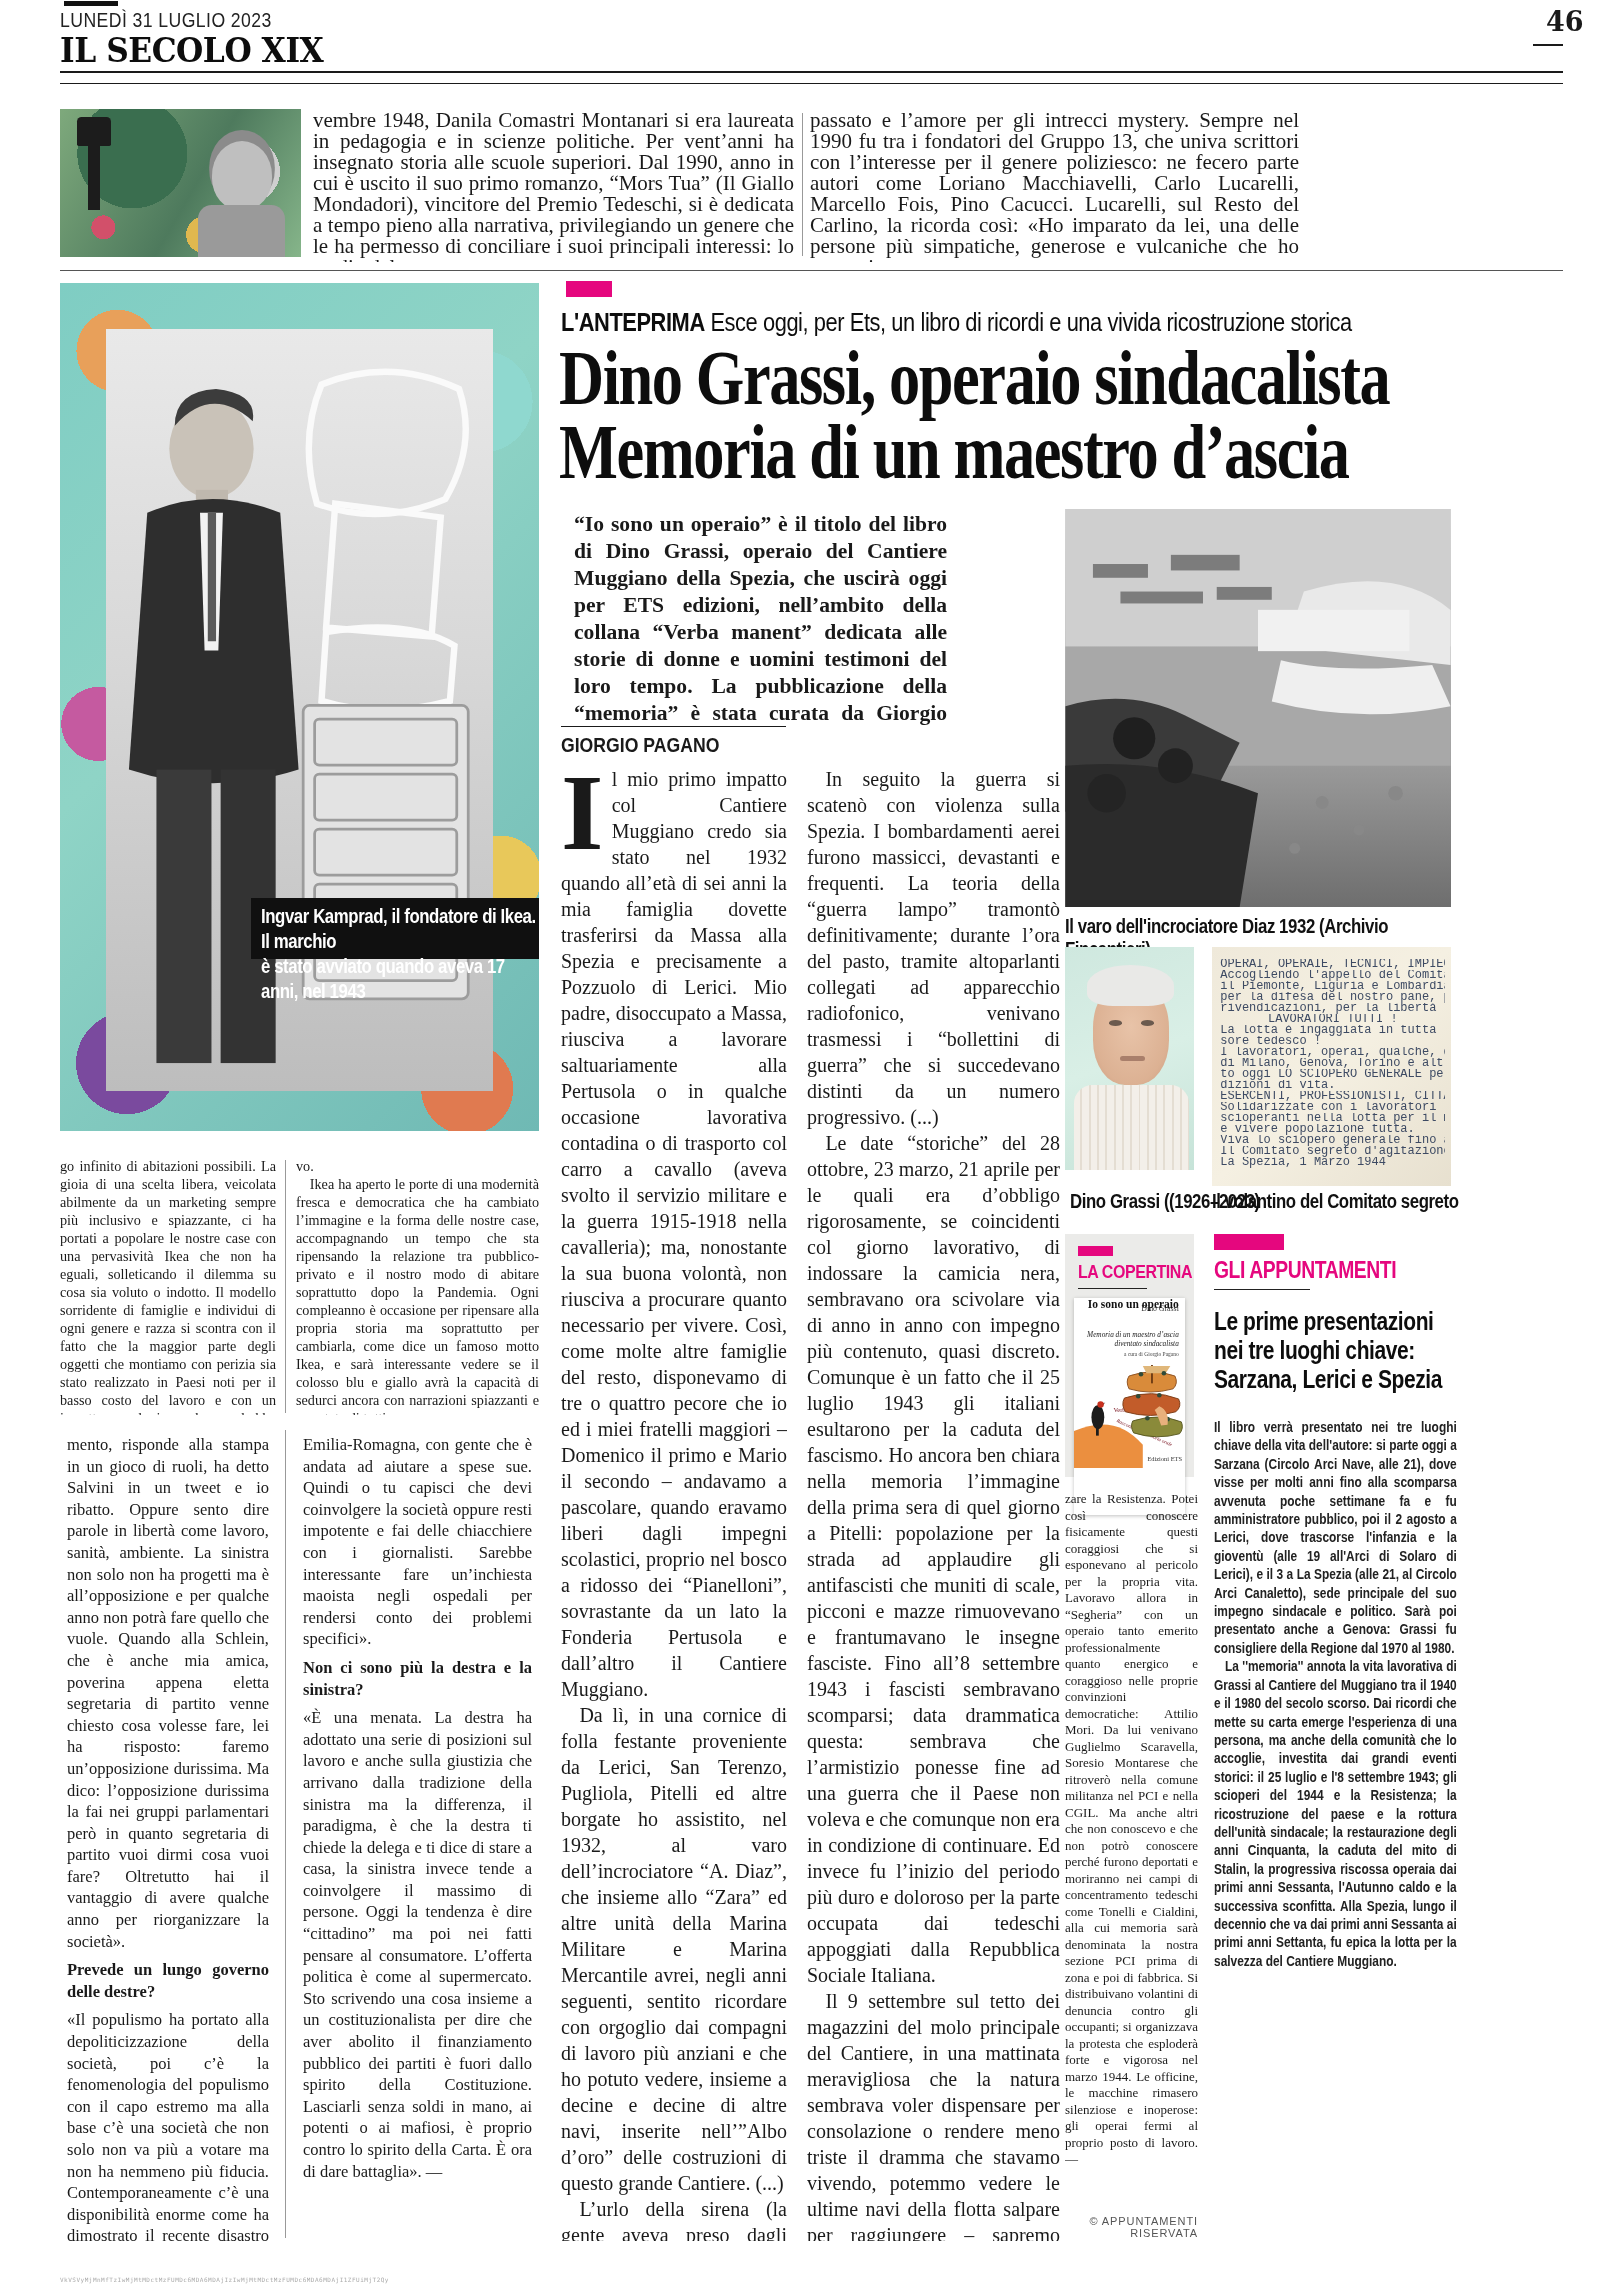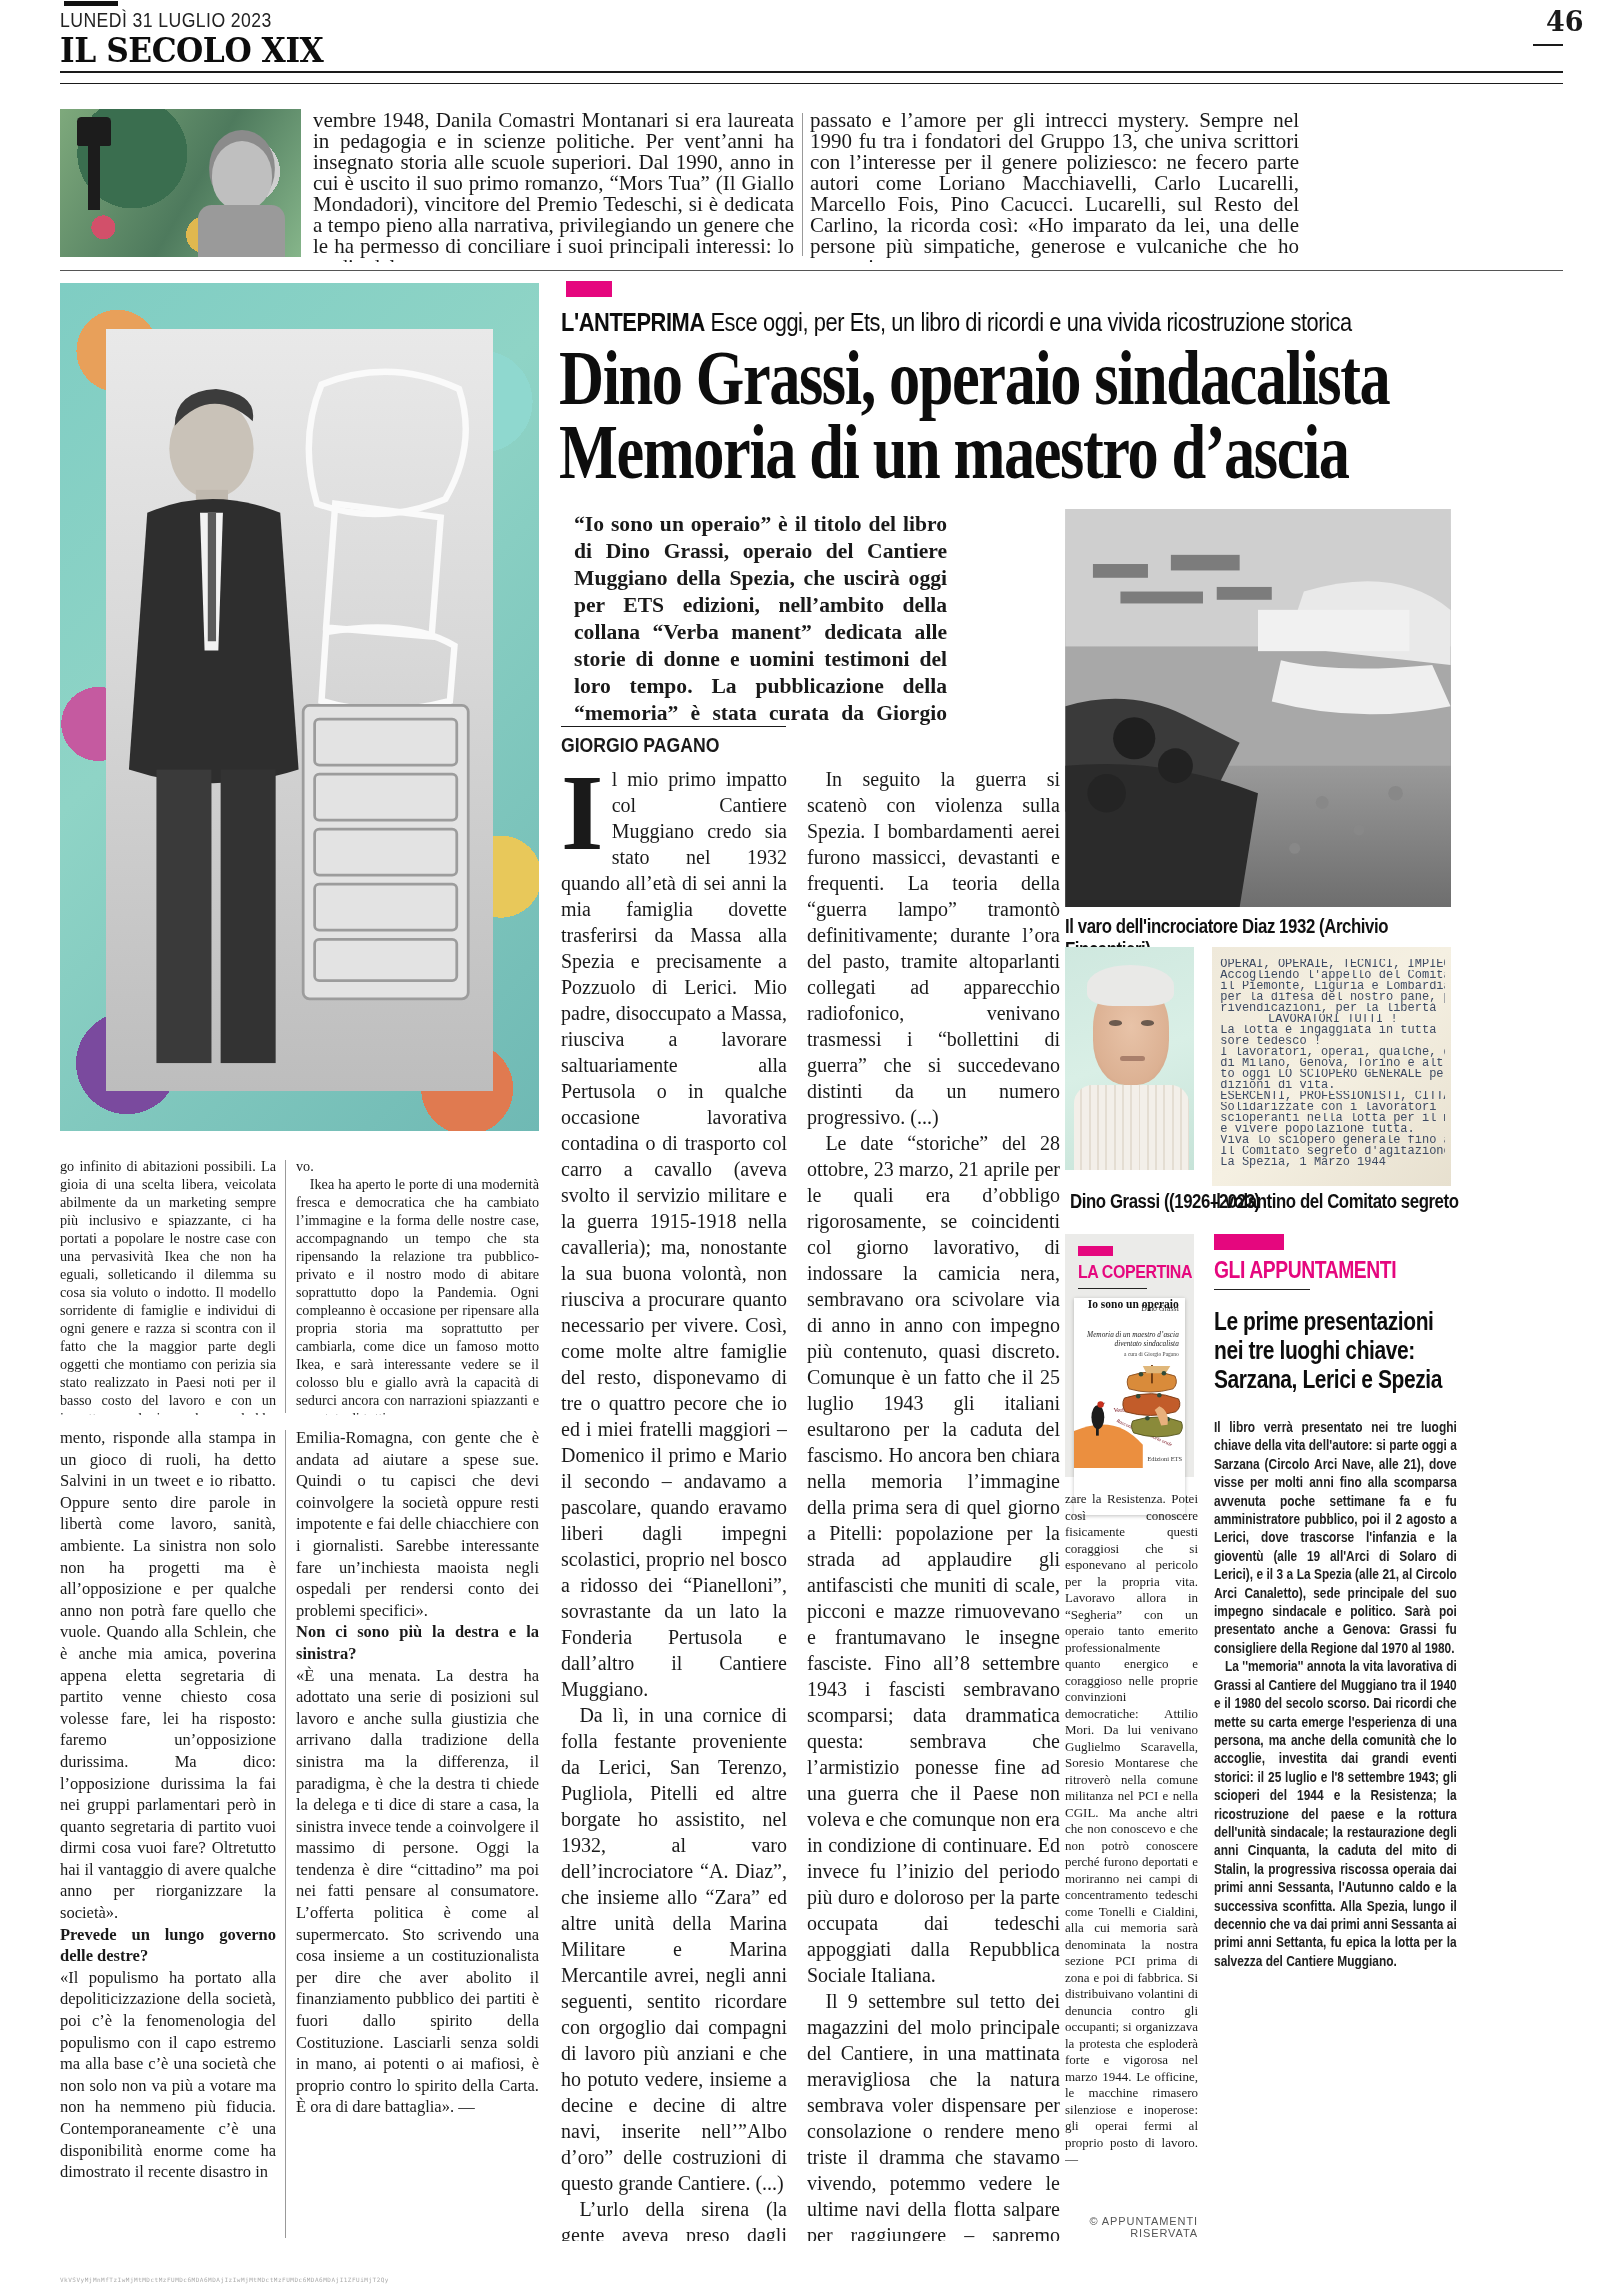--- a/index.html
+++ b/index.html
@@ -12,21 +12,21 @@
   .sans{font-family:"Liberation Sans",sans-serif;}
   .serif{font-family:"Liberation Serif",serif;}
   .just{text-align:justify;text-justify:inter-word;}
   .body-col{font-size:20px;line-height:26px;overflow:hidden;}
   .body-col p{margin:0;text-indent:18.4px;}
   .body-col p.noindent{text-indent:0;}
   .small-col{font-size:14.2px;line-height:18px;overflow:hidden;}
   .small-col p{margin:0;text-indent:13.8px;}
   .small-col p.noindent{text-indent:0;}
   .b2-col{font-size:16.5px;line-height:21.6px;overflow:hidden;}
-  .b2-col p{margin:0;}
+  .b2-col p{margin:7px;}
   .subhead{font-weight:bold;margin-top:2.8px;}
   .dropcap{float:left;font-size:109px;line-height:87px;font-weight:bold;padding:2.8px 8.3px 0 0;font-family:"Liberation Serif",serif;}
   .cap{font-family:"Liberation Sans",sans-serif;font-weight:bold;font-size:20px;letter-spacing:-0.5px;color:#111;}
   .magenta{color:#e5077e;}
   .mbar{background:#e5077e;}
   .copy{font-family:"Liberation Sans",sans-serif;font-size:11px;letter-spacing:0.9px;color:#555;text-align:right;}
   .photo-frame{background:
      radial-gradient(circle at 12% 8%, #e8a05a 0 41px, transparent 41px),
      radial-gradient(circle at 88% 14%, #8fd8cf 0 51px, transparent 51px),
      radial-gradient(circle at 8% 52%, #c55aa0 0 37px, transparent 37px),
@@ -88,20 +88,26 @@
           <ellipse cx="230" cy="260" rx="92" ry="108" fill="#c9c2b8"></ellipse>
           <path d="M150 210 q80 -90 170 -10 q10 -60 -80 -70 q-90 5 -90 80 z" fill="#3c3c3c"></path>
           <rect x="196" y="350" width="70" height="50" fill="#bfb8ae"></rect>
           <path d="M90 400 q140 -60 290 0 l40 560 q-190 60 -370 0 z" fill="#2e2e2e"></path>
           <path d="M205 400 l50 0 l-10 300 l-30 0 z" fill="#f2f2f2"></path>
           <path d="M222 400 l18 0 l0 280 l-18 0 z" fill="#5a5a5a"></path>
           <rect x="110" y="960" width="120" height="640" fill="#3a3a3a"></rect>
           <rect x="250" y="960" width="120" height="640" fill="#333"></rect>
         </g>
       </svg>
+    </div>
+    <div class="abs" style="left:191px;top:615px;width:288px;height:61px;background:#101010;">
+      <div class="cond" style="position:absolute;left:10px;top:5.5px;width:335px;font-family:'Liberation Sans',sans-serif;font-weight:bold;font-size:20px;line-height:25px;color:#fff;letter-spacing:-0.5px;">
+        <div>Ingvar Kamprad, il fondatore di Ikea. Il marchio</div>
+        <div>è stato avviato quando aveva 17 anni, nel 1943</div>
+      </div>
     </div>
   </div>
 
   <div class="abs mbar" style="left:566px;top:281px;width:46px;height:15.6px;"></div>
   <div class="abs cond" style="left:561px;top:307px;width:1148px;font-family:'Liberation Sans',sans-serif;font-size:26px;letter-spacing:-0.5px;color:#0d0d0d;">
     <span style="font-weight:bold;">L'ANTEPRIMA</span>
     <span> </span>
     <span>Esce oggi, per Ets, un libro di ricordi e una vivida ricostruzione storica</span>
   </div>
   <div class="abs" style="left:559px;top:341px;width:1194px;font-family:'Liberation Serif',serif;font-weight:bold;font-size:79px;line-height:74px;letter-spacing:-1.8px;color:#0d0d0d;transform:scaleX(.79);transform-origin:left top;">

